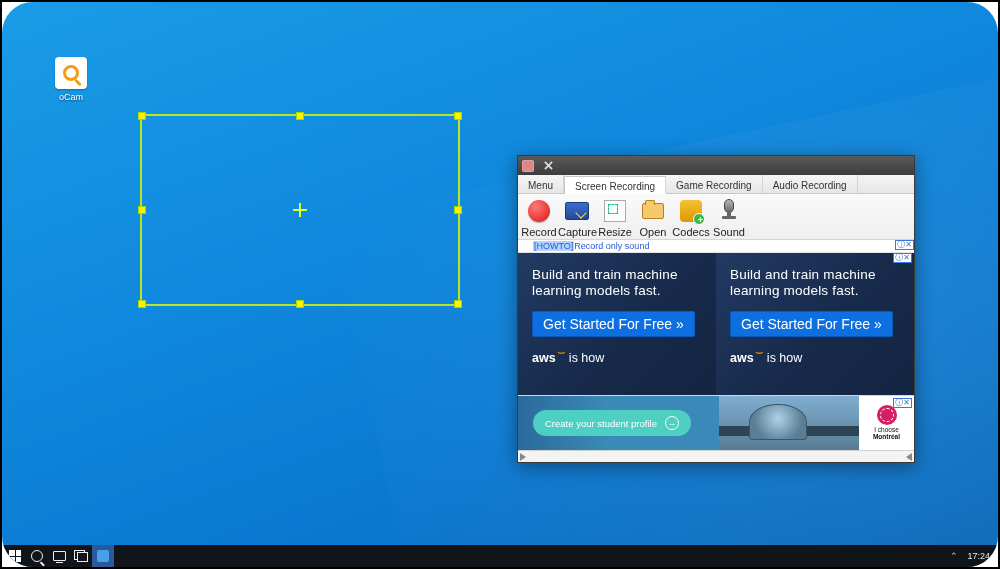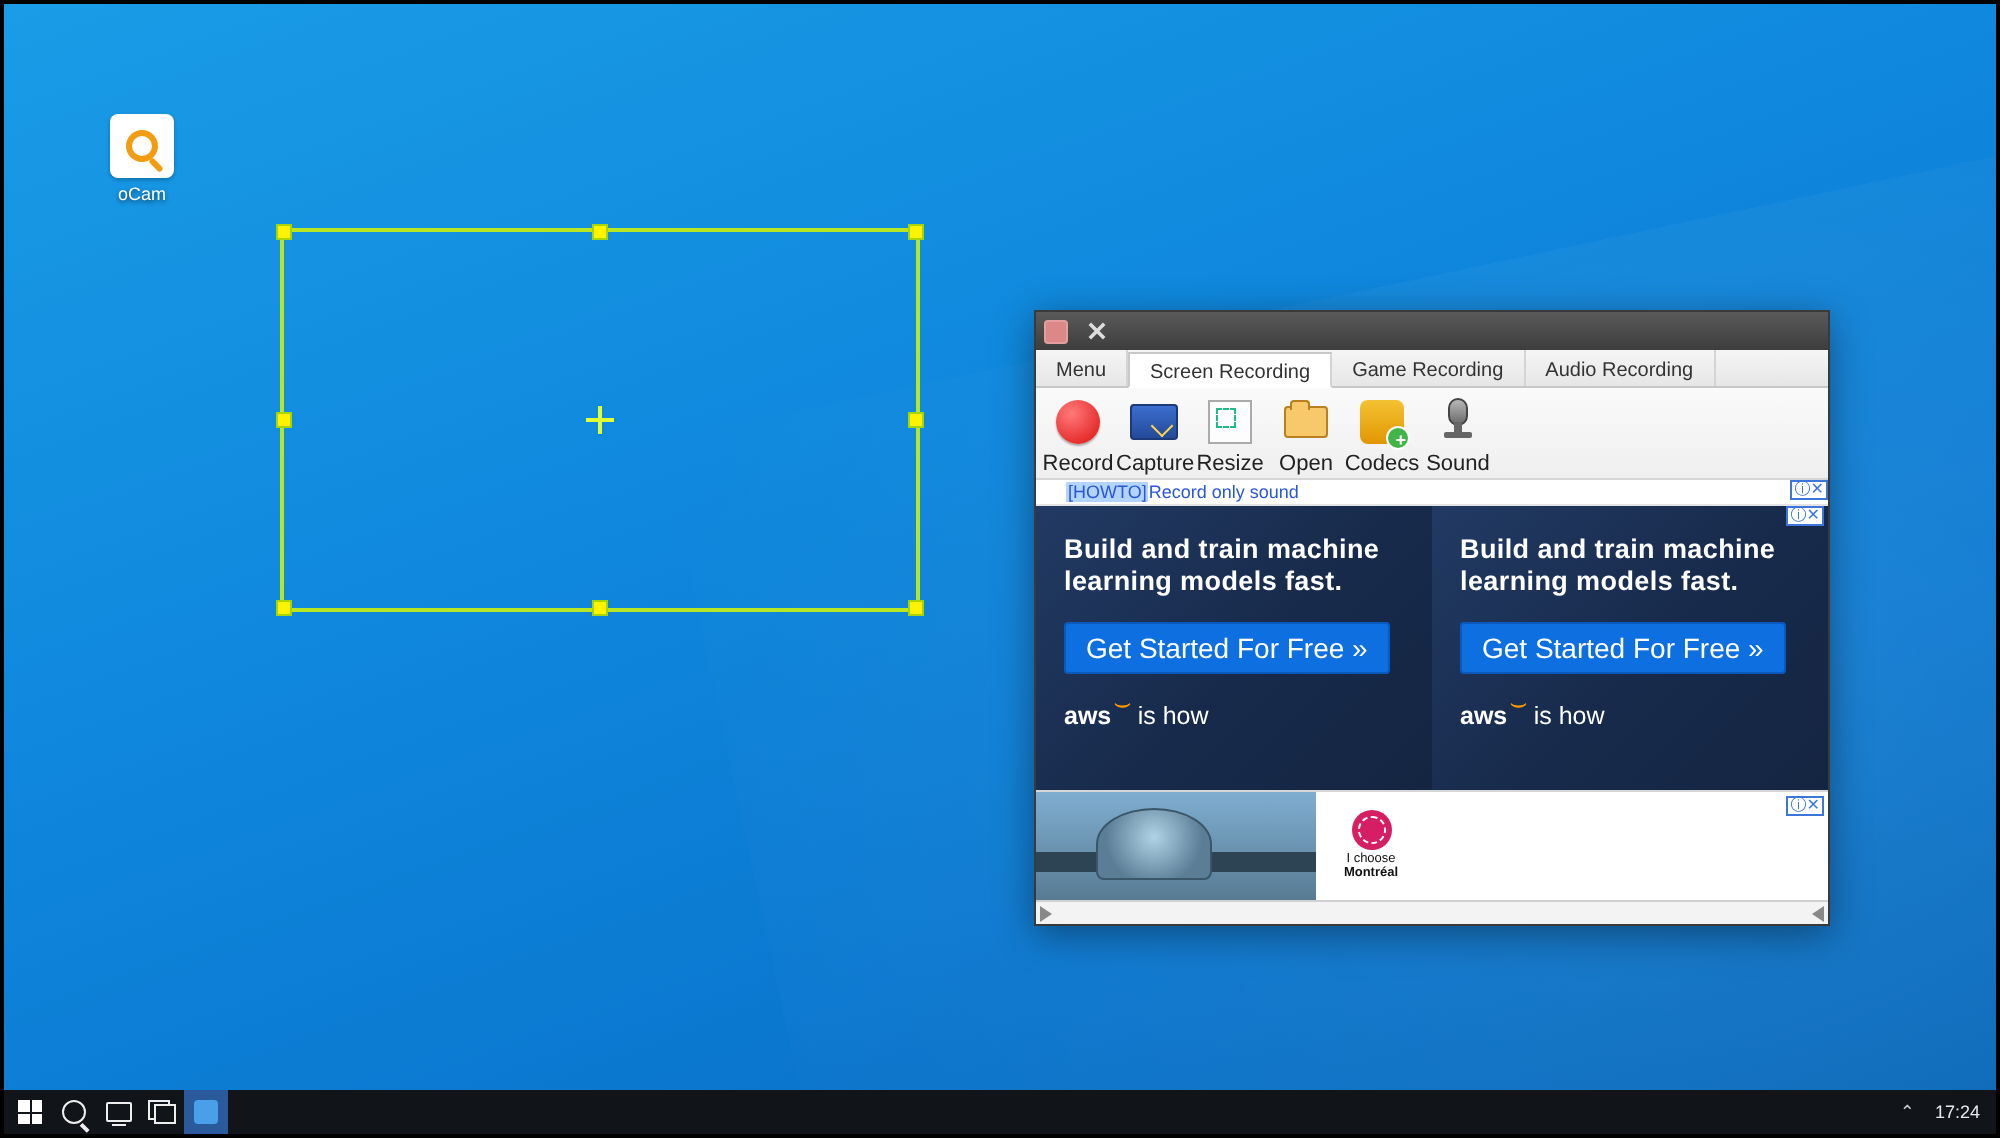--- a/index.html
+++ b/index.html
@@ -4,20 +4,21 @@
 <style>
   * { box-sizing: border-box; margin: 0; padding: 0; }
   html, body { width: 1000px; height: 569px; overflow: hidden; font-family: "Segoe UI", Tahoma, sans-serif; }
   body { border: 2px solid #000; position: relative; }
 
   
   .desktop {
     position: absolute; inset: 0;
     background: linear-gradient(160deg, #1a9ce6 0%, #0f88dd 40%, #0b78d0 70%, #0766b7 100%);
     overflow: hidden;
+    border-radius: 31px;
   }
   .desktop::before {
     content: ""; position: absolute; left: 40%; top: 15%; width: 120%; height: 140%;
     background: radial-gradient(ellipse at 40% 30%, rgba(255,255,255,0.08), transparent 55%);
     transform: rotate(-12deg);
   }
 
   
   .desktop-icon { position: absolute; left: 43px; top: 55px; width: 52px; text-align: center; cursor: pointer; }
   .desktop-icon .ic {
@@ -70,21 +71,21 @@
   .snd .mhead{width:10px;height:14px;margin:0 auto;background:linear-gradient(#b8b8b8,#6a6a6a);border-radius:5px;border:1px solid #444;}
   .snd .mbase{width:14px;height:3px;background:#666;margin:3px auto 0;border-radius:1px;position:relative;}
   .snd .mbase::before{content:"";position:absolute;left:5px;top:-5px;width:4px;height:5px;background:#666;}
 
   .howto{background:#fff;height:13px;font-size:9px;color:#2a57d8;padding:0 15px;border-bottom:1px solid #e4e4e4;display:flex;align-items:center;}
   .howto .highlight{background:#b3d4ff;padding:0 1px;}
   .adx{position:absolute;right:0;top:0;font-size:8px;color:#3b76d8;border:1px solid #3b76d8;line-height:8px;padding:0 1px;background:#fff;}
 
   .ads{height:142px;display:flex;background:#1b2b4a;}
   .adcol{flex:1;color:#fff;padding:14px 14px;position:relative;background:linear-gradient(135deg,#223a63,#172a4b 55%,#142541);}
-  .adcol h3{font-size:13.5px;font-weight:700;line-height:1.22;letter-spacing:.2px;}
+  .adcol h3{font-size:13.5px;font-weight:400;line-height:1.22;letter-spacing:.2px;}
   .adcol .cta{margin-top:11px;display:inline-block;background:#0d6fe0;border:1px solid #0a5abd;color:#fff;font-size:14px;padding:4px 10px;border-radius:2px;cursor:pointer;}
   .adcol .aws{margin-top:14px;font-size:12.5px;color:#fff;display:flex;gap:3px;}
   .adcol .awslogo{font-weight:700;}
   .adcol .awsline{color:#ff9900;font-size:14px;line-height:0;margin-left:-2px;}
 
   .banner{height:55px;display:flex;background:#fff;border-top:1px solid #d6d6d6;position:relative;}
   .banner .left{flex:1;background:linear-gradient(90deg,#2a6a9c,#3b8ab8 45%,#3a89b8);display:flex;align-items:center;padding-left:15px;}
   .banner .pill{background:#4dd0c2;color:#fff;font-size:9.5px;padding:6px 12px;border-radius:14px;display:flex;align-items:center;gap:8px;cursor:pointer;}
   .banner .pill .arr{width:14px;height:14px;border:1.2px solid #fff;border-radius:50%;display:flex;align-items:center;justify-content:center;font-size:9px;}
   .banner .mid{width:140px;background:linear-gradient(#7faed0,#587b93);position:relative;overflow:hidden;}
@@ -224,20 +225,26 @@
         <div class="aws">
           <span class="awslogo">aws</span>
             <span class="awsline">⌣</span>
           <span>is how</span>
         </div>
       </div>
       <span class="adx" style="right:2px;">ⓘ✕</span>
     </div>
 
     <div class="banner">
+      <div class="left">
+        <div class="pill">
+          <span>Create your student profile</span>
+          <span class="arr">→</span>
+        </div>
+      </div>
       <div class="mid"></div>
       <div class="right">
         <div class="dot"></div>
         <div class="rt"><span>I choose</span><br><b>Montréal</b></div>
       </div>
       <span class="adx2">ⓘ✕</span>
     </div>
 
     <div class="status">
       <div class="tri"></div>

